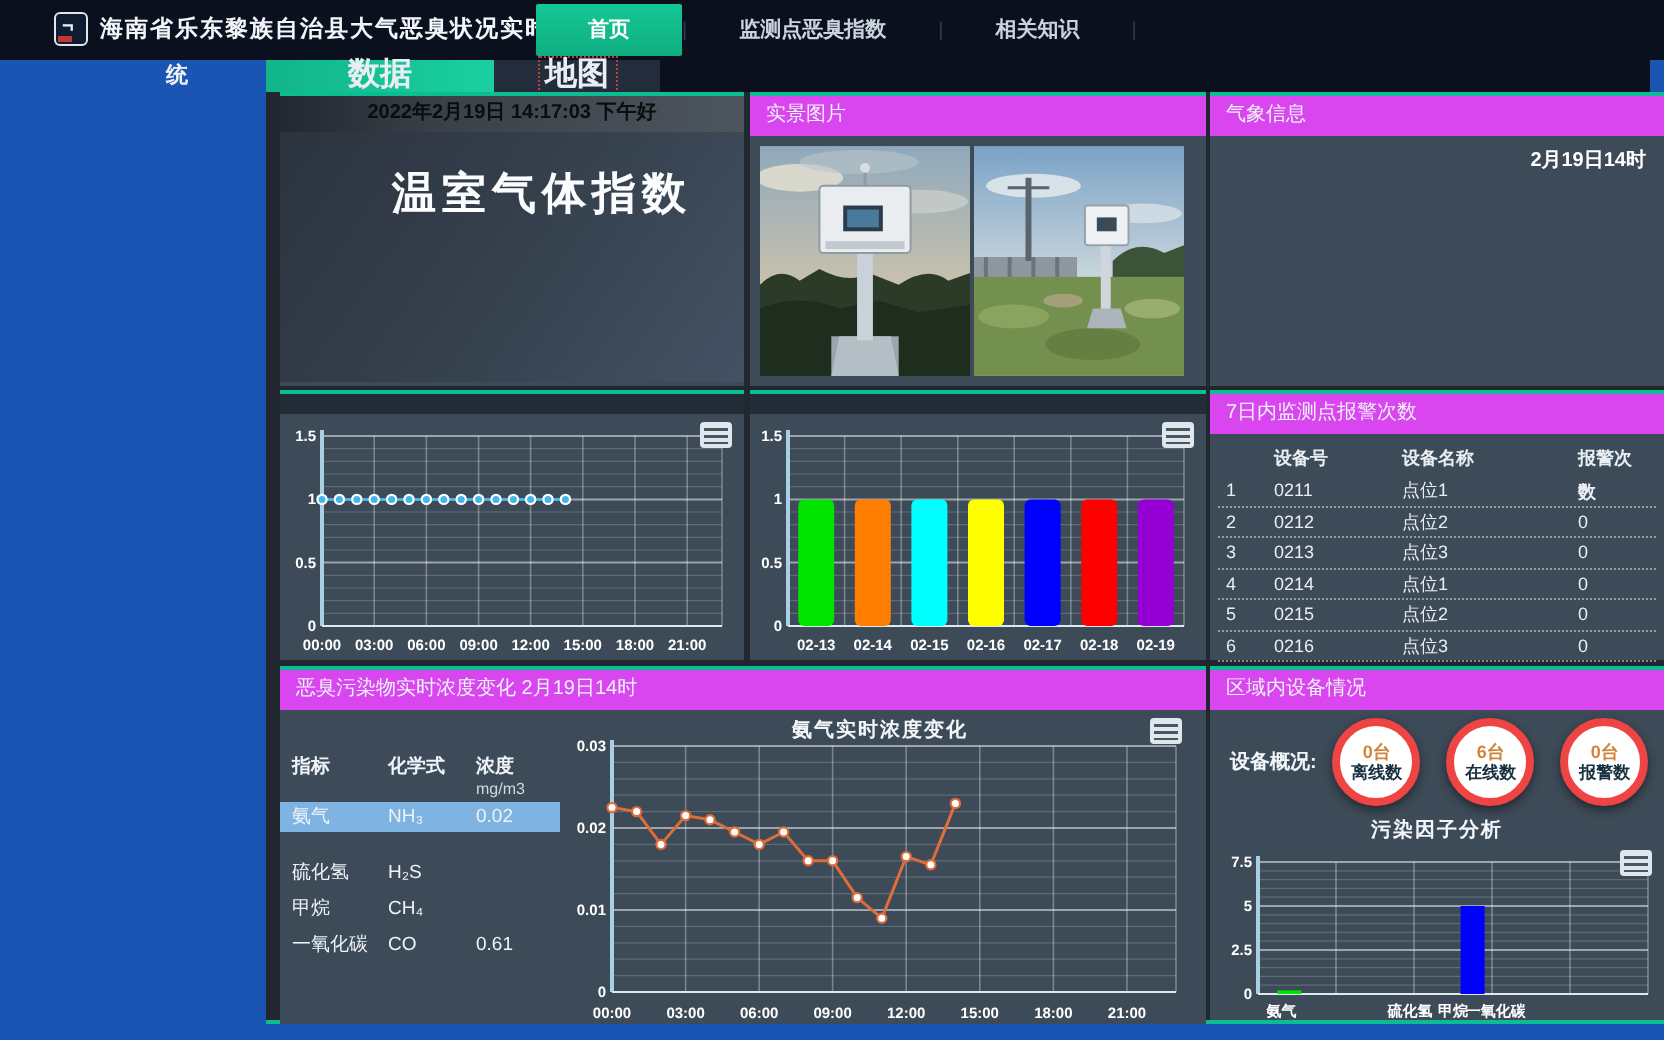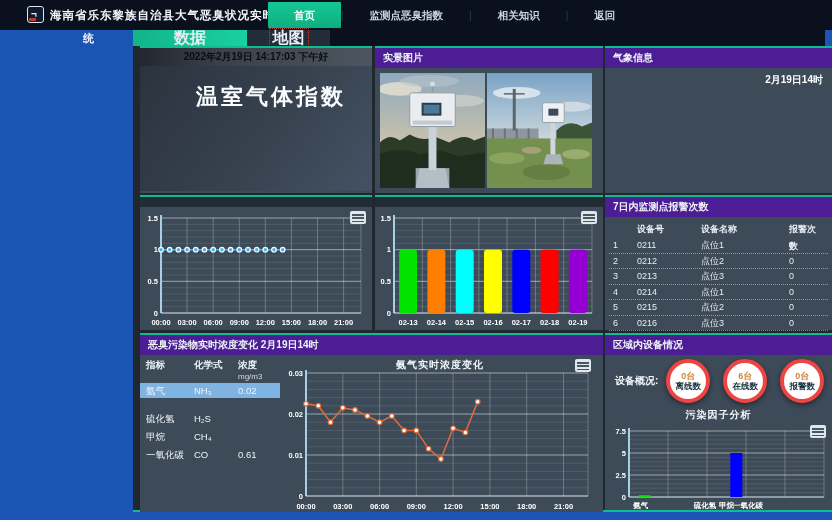--- a/index.html
+++ b/index.html
@@ -26,21 +26,21 @@
   .tab-map .tablabel{border:1px dotted rgba(205,75,60,0.85);padding:0 3px;}
   .rightsliver{position:absolute;right:0;top:0;width:7px;height:16px;background:#1a55b4;}
 
   
   .sidebar{position:absolute;left:0;top:46px;width:133px;height:466px;background:#1a55b4;}
   .bottombar{position:absolute;left:0;top:512px;width:832px;height:8px;background:#1a55b4;}
   .bottomteal{position:absolute;left:133px;top:510px;width:699px;height:2px;background:#0cbd92;}
 
   
   .panel{position:absolute;background:#3d4a57;border-top:2px solid #0cbd92;box-sizing:border-box;}
-  .phead{height:20px;background:#4c1d95;color:#eef3f7;font-size:10px;font-weight:bold;line-height:20px;padding:0 8px;white-space:nowrap;overflow:hidden;}
+  .phead{height:20px;background:#d946ef;color:#eef3f7;font-size:10px;font-weight:normal;line-height:20px;padding:0 8px;white-space:nowrap;overflow:hidden;}
   .phead-slim{height:10px;background:#222c37;}
   .pbody{position:relative;}
 
   
   #p-greenhouse .datebar{height:18px;background:linear-gradient(90deg,#22282f 0%,#3a4149 35%,#4d555e 100%);color:#0b0d0f;font-size:10px;font-weight:bold;line-height:18px;text-align:center;}
   #p-greenhouse .pbody{height:125px;background:linear-gradient(125deg,#2b333e 0%,#37424f 55%,#435264 100%);padding-left:48px;}
   .bigtitle{padding:16px 8px 0 8px;color:#fafcfe;font-size:22px;font-weight:bold;letter-spacing:3px;}
 
   
   #p-photos .pbody{height:125px;display:flex;gap:2px;padding:5px;box-sizing:border-box;}
@@ -60,21 +60,21 @@
 
   
   #p-alarms .pbody{height:113px;padding:4px 4px 0 4px;box-sizing:border-box;}
   .ahead,.arow{display:grid;grid-template-columns:24px 64px 88px auto;padding:0 4px;font-size:9px;color:#e8eef3;}
   .ahead{font-weight:bold;height:17px;line-height:17px;}
   .arow{height:14.5px;line-height:14px;border-bottom:1px dotted rgba(255,255,255,0.45);}
 
   
   #p-pollutants .pbody{height:157px;}
   .ptable{position:absolute;left:0;top:0;width:140px;height:157px;font-size:9.5px;color:#eef3f8;}
-  .pt-head{display:grid;grid-template-columns:48px 44px 44px;padding:4px 4px 2px 6px;font-weight:bold;}
+  .pt-head{display:grid;grid-template-columns:48px 44px 44px;padding:22px 4px 2px 6px;font-weight:bold;}
   .pt-head .unit{display:block;font-size:8px;font-weight:normal;color:#cfd9e2;}
   .pt-head i{font-style:normal;display:block;}
   .prow{display:grid;grid-template-columns:48px 44px 44px;padding:0 4px 0 6px;height:15px;line-height:15px;margin-bottom:3px;cursor:pointer;}
   .prow.selected{background:#7fb3e1;margin-bottom:13px;}
   .amm-chart{position:absolute;left:140px;top:0;width:320px;height:157px;}
   .amm-title{left:140px;top:3px;width:320px;}
 
   
   #p-devices .pbody{height:157px;}
   .circles-row{position:absolute;left:0;top:1px;width:100%;height:50px;display:flex;align-items:center;}
@@ -98,21 +98,20 @@
         <span class="reddot"></span>
     </div>
     <div class="apptitle">海南省乐东黎族自治县大气恶臭状况实时发布系</div>
     <div class="nav">
       <div class="nav-item active">首页</div>
       <span class="nav-sep">|</span>
       <div class="nav-item">监测点恶臭指数</div>
       <span class="nav-sep">|</span>
       <div class="nav-item">相关知识</div>
       <span class="nav-sep">|</span>
-      <div class="nav-item">返回</div>
     </div>
   </div>
 
   <div class="tabrow">
     <div class="side-top">统</div>
     <div class="tab tab-data active">数据</div>
     <div class="tab tab-map"><span class="tablabel">地图</span></div>
     <div class="rightsliver"></div>
   </div>
 

